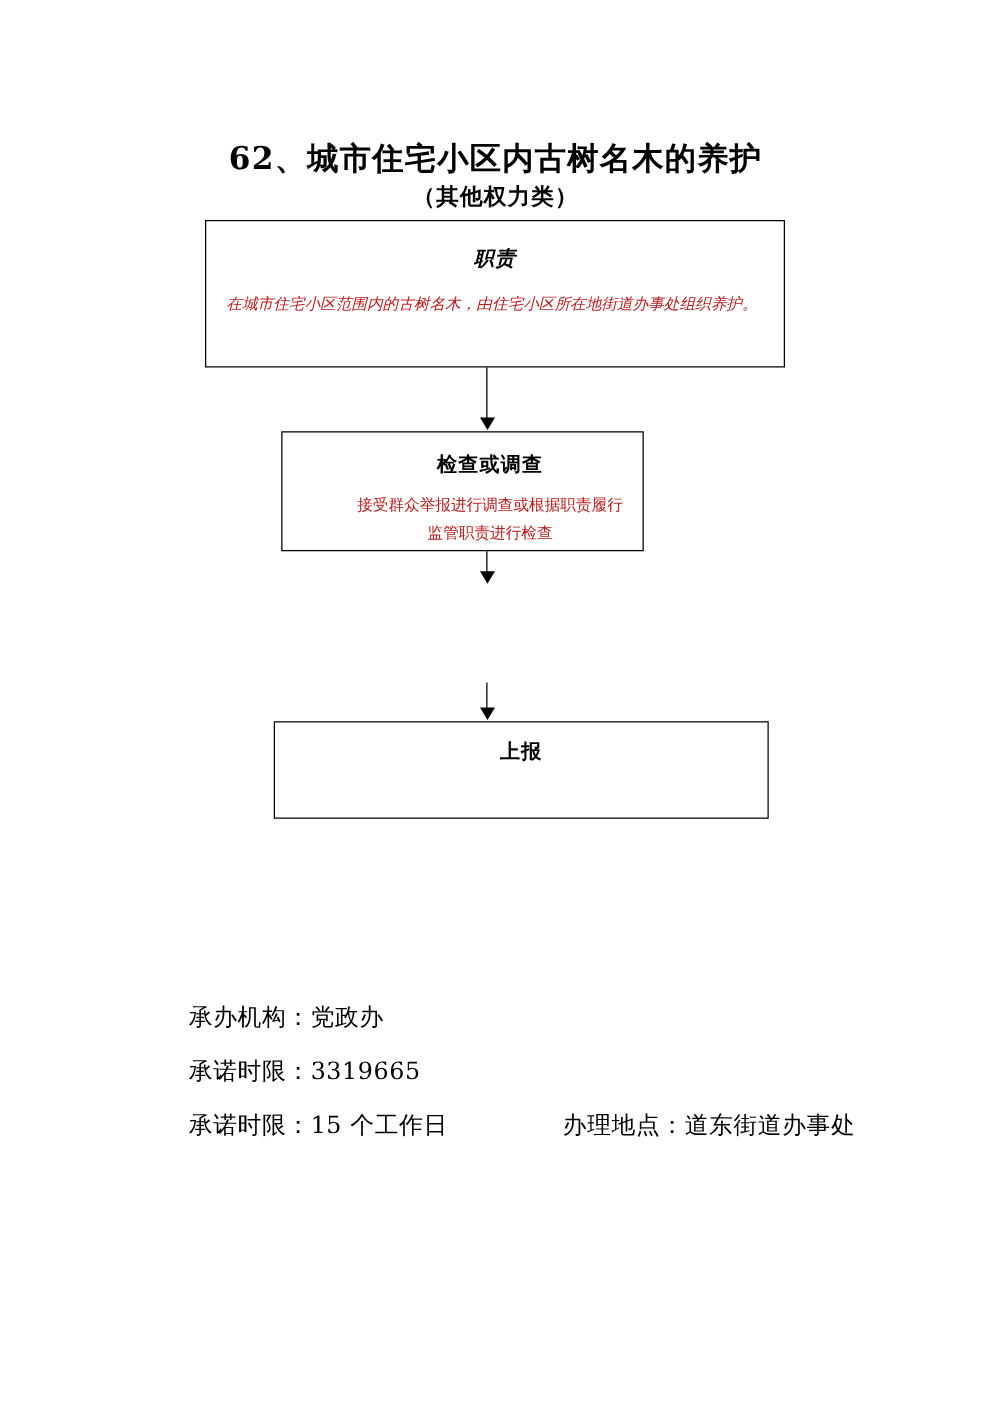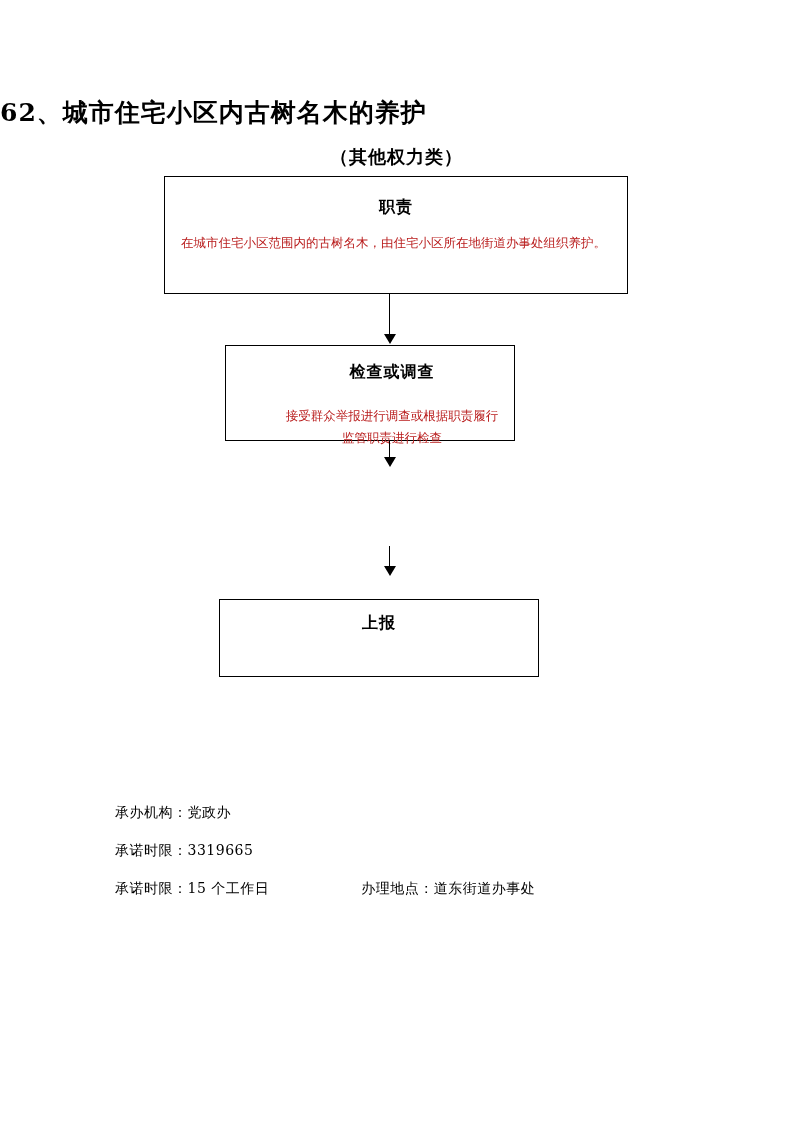--- a/index.html
+++ b/index.html
@@ -16,23 +16,23 @@
     overflow: hidden;
   }
   .page {
     position: relative;
     width: 793px;
     height: 1122px;
   }
   .title {
     position: absolute;
     left: 0;
-    top: 96px;
-    width: 793px;
-    text-align: left;
+    top: 110px;
+    width: 793px;
+    text-align: center;
     font-size: 25px;
     font-weight: bold;
     letter-spacing: 1px;
   }
   .subtitle {
     position: absolute;
     left: 0;
     top: 145px;
     width: 793px;
     text-align: center;
@@ -58,59 +58,60 @@
     line-height: 1.75;
     color: #b91c1c;
   }
 
   
   #box-duty {
     left: 164px;
     top: 176px;
     width: 464px;
     height: 118px;
+    font-style: italic;
   }
   #box-duty .box-title { margin-top: 20px; }
   #box-duty .box-body {
     margin: 14px 16px 0 16px;
     text-align: left;
   }
 
   
   #box-inspect {
     left: 225px;
     top: 345px;
     width: 290px;
     height: 96px;
     padding-left: 44px;
   }
   #box-inspect .box-title { margin-top: 16px; }
   #box-inspect .box-body {
-    margin: 22px 14px 0 14px;
+    margin: 10px 14px 0 14px;
     text-align: center;
   }
 
   
   #box-handle {
     left: 219px;
     top: 468px;
     width: 334px;
     height: 78px;
   }
   #box-handle .box-title { margin-top: 13px; }
   #box-handle .box-body {
     margin: 9px 10px 0 10px;
     text-align: center;
   }
 
   
   #box-report {
     left: 219px;
-    top: 599px;
-    width: 320px;
+    top: 577px;
+    width: 396px;
     height: 78px;
   }
   #box-report .box-title { margin-top: 13px; }
   #box-report .box-body {
     margin: 9px 10px 0 10px;
     text-align: center;
   }
 
   
   .conn-line {
@@ -134,25 +135,26 @@
   #conn3-arrow { left: 384px; top: 566px; }
 
   
   .footer {
     position: absolute;
     left: 115px;
     top: 805px;
     width: 620px;
   }
   .footer-row {
-    font-size: 14px;
+    font-size: 19px;
     line-height: 1;
     margin-bottom: 24px;
     letter-spacing: 0.5px;
     white-space: nowrap;
+    margin-left: 36px;
   }
   .footer-row:last-child { margin-bottom: 0; }
   .footer-row .label,
   .footer-row .value { display: inline; }
   .footer-row .second {
     display: inline-block;
     margin-left: 92px;
   }
 </style>
 </head>

